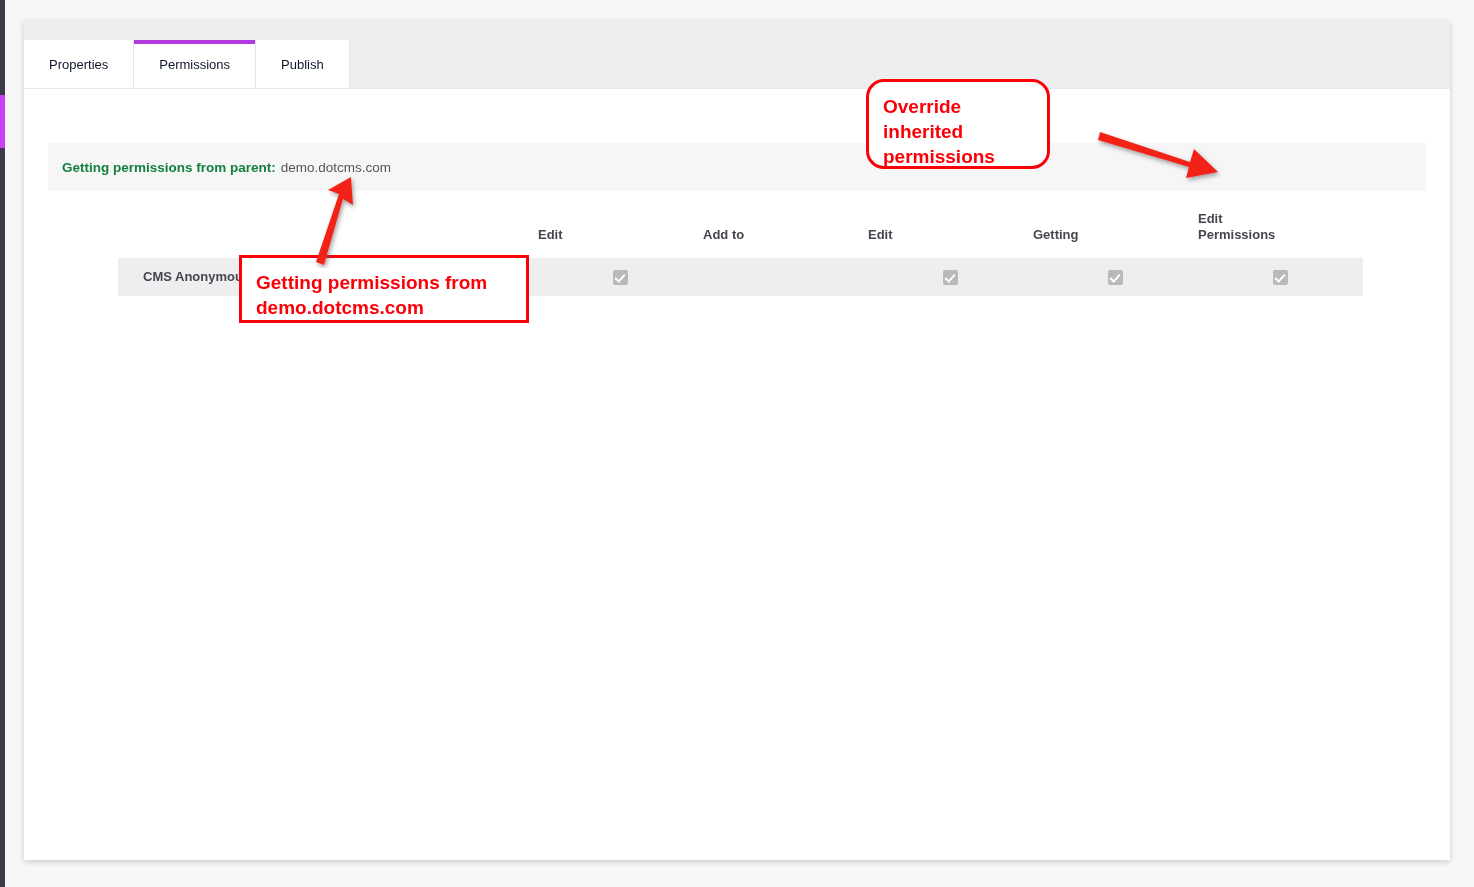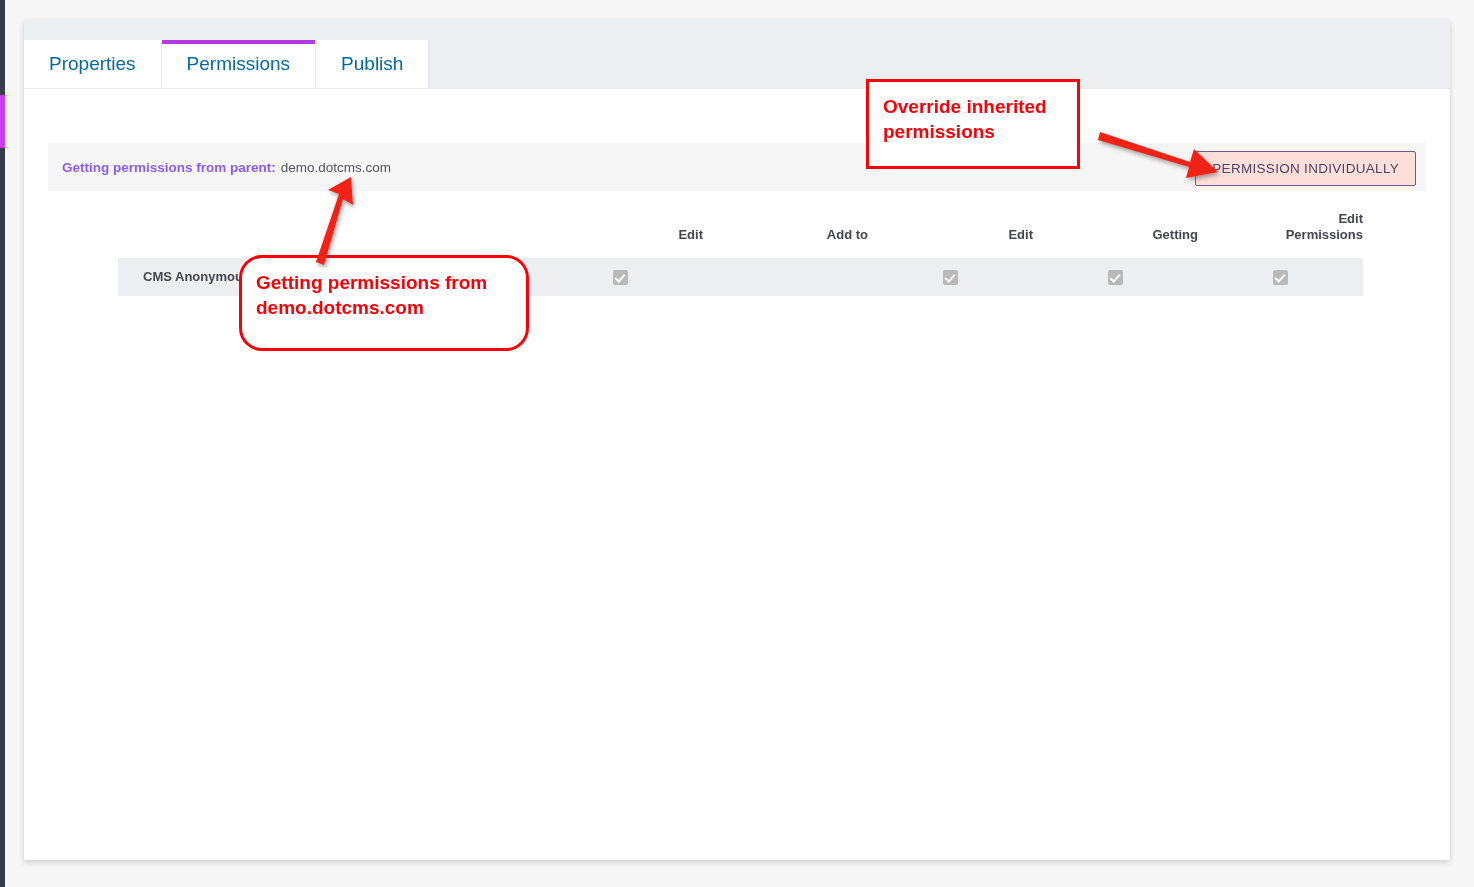--- a/index.html
+++ b/index.html
@@ -61,22 +61,22 @@
     display: flex;
     align-items: stretch;
   }
   .tab {
     background: #ffffff;
     border-right: 1px solid #e3e5e8;
     padding: 0 25px;
     display: flex;
     align-items: center;
     justify-content: center;
-    font-size: 19px;
-    color: #0369a1;
+    font-size: 13px;
+    color: #0f172a;
     position: relative;
     cursor: pointer;
     white-space: nowrap;
   }
   .tab.first { border-left: none; }
   .tab.active::before {
     content: "";
     position: absolute;
     left: 0; right: 0; top: 0;
     height: 4px;
@@ -100,21 +100,21 @@
     height: 48px;
     background: #f6f6f7;
     display: flex;
     align-items: center;
     box-sizing: border-box;
     padding: 0 14px;
   }
   .parent-label {
     font-size: 13.5px;
     font-weight: bold;
-    color: #8b5cf6;
+    color: #15803d;
   }
   .parent-value {
     font-size: 13.5px;
     color: #55555e;
     margin-left: 5px;
   }
 
   .btn-individually {
     position: absolute;
     right: 10px;
@@ -137,21 +137,21 @@
     left: 94px;
     top: 185px;
     width: 1245px;
     border-collapse: collapse;
     table-layout: fixed;
   }
   .perm-table th {
     font-size: 13px;
     font-weight: bold;
     color: #46464f;
-    text-align: right;
+    text-align: left;
     padding: 6px 0 14px 0;
     vertical-align: bottom;
     line-height: 1.25;
   }
   .perm-table th.role-col {
     text-align: left;
     width: 420px;
   }
   .perm-table td {
     text-align: center;
@@ -198,29 +198,29 @@
     color: #fb0007;
     font-weight: bold;
     font-size: 19px;
     line-height: 1.32;
     padding: 12px 14px;
     box-sizing: border-box;
   }
   #anno-override {
     left: 866px;
     top: 79px;
-    width: 214px;
+    width: 184px;
     height: 90px;
+    border-radius: 18px;
   }
   #anno-getting {
     left: 239px;
     top: 255px;
     width: 290px;
-    height: 96px;
-    border-radius: 23px;
+    height: 68px;
   }
   .anno-arrow {
     position: absolute;
     pointer-events: none;
   }
 </style>
 </head>
 <body>
 
 <div class="rail"></div>
@@ -240,21 +240,20 @@
       <div class="tab">
         <span>Publish</span>
       </div>
     </div>
   </div>
   <div class="tabbar-divider"></div>
 
   <div class="parent-bar">
     <span class="parent-label">Getting permissions from parent:</span>
     <span class="parent-value">demo.dotcms.com</span>
-    <button class="btn-individually">PERMISSION INDIVIDUALLY</button>
   </div>
 
   <table class="perm-table">
     <thead>
       <tr>
         <th class="role-col"></th>
         <th>Edit</th>
         <th>Add to</th>
         <th>Edit</th>
         <th>Getting</th>

